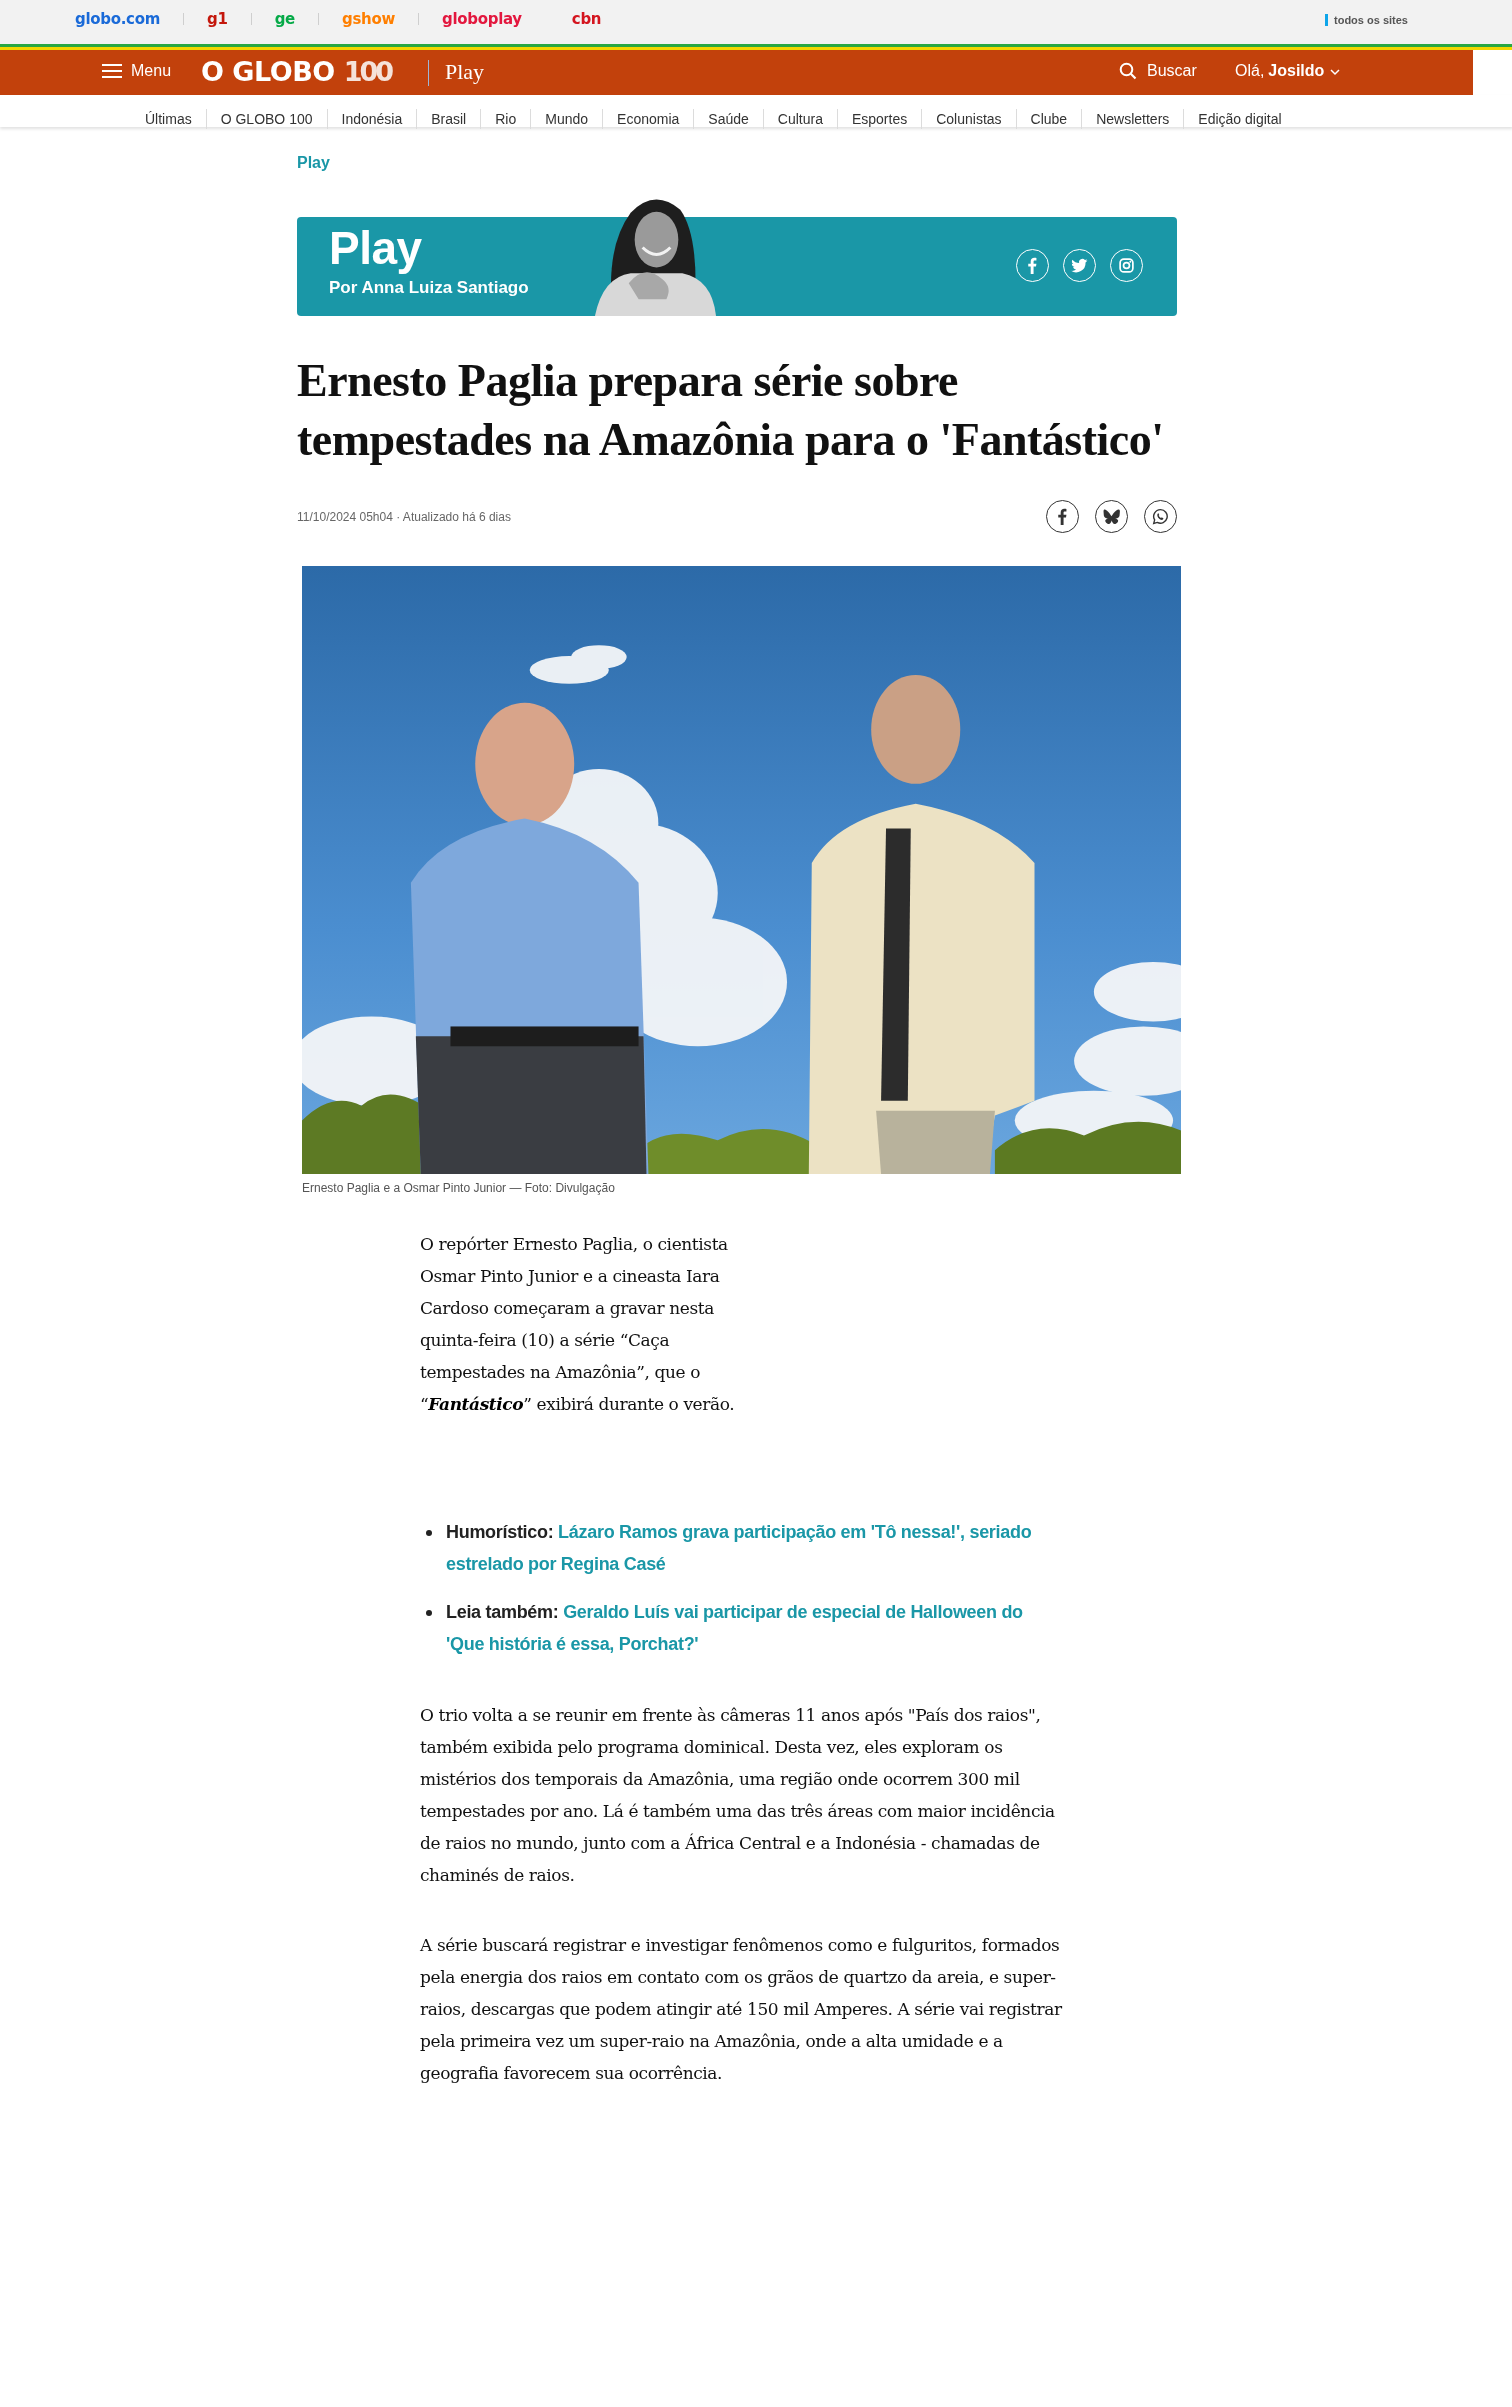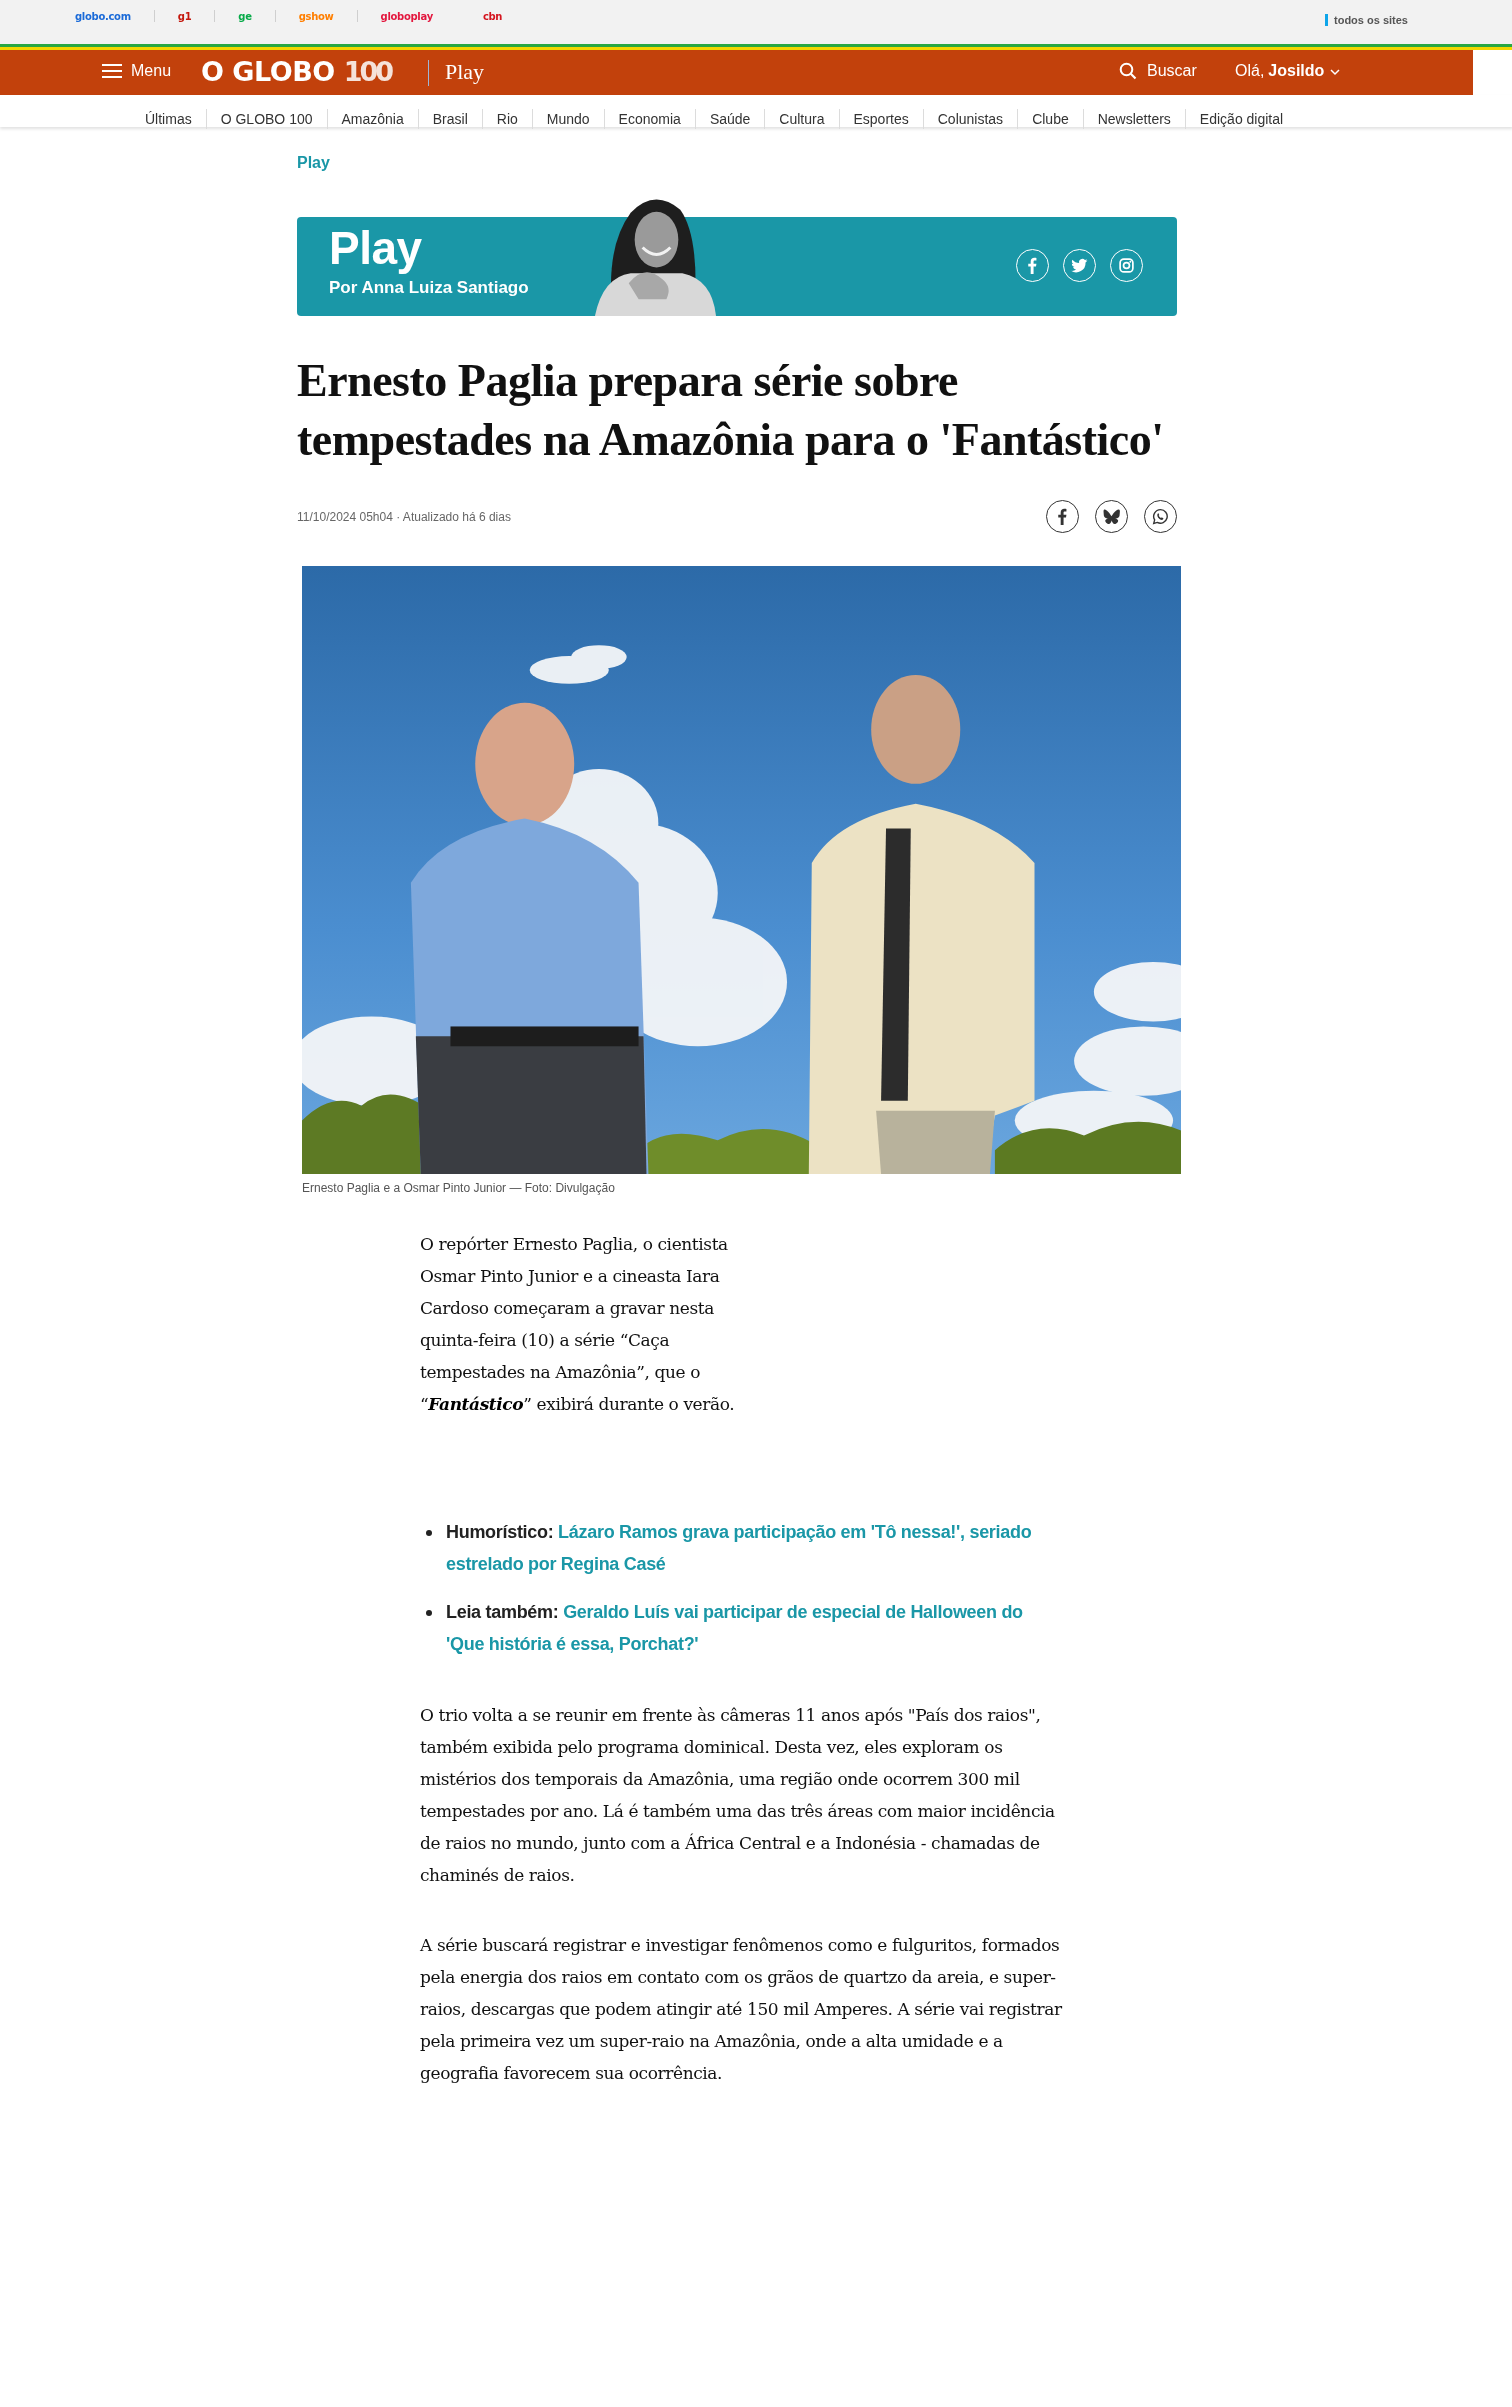--- a/index.html
+++ b/index.html
@@ -1,21 +1,21 @@
 <!DOCTYPE html>
 <html><head>
 <meta charset="utf-8">
 <style>
   * { box-sizing: border-box; margin: 0; padding: 0; }
   html, body { width: 1513px; height: 2408px; background: #ffffff; overflow: hidden; }
   body { font-family: "Liberation Sans", sans-serif; color: #111; position: relative; }
 
   
   .sites-bar { position: absolute; left: 0; top: 0; width: 1513px; height: 44px; background: #f2f2f2; }
-  .sites-list { position: absolute; left: 75px; top: 10px; display: flex; align-items: center; font-family: "DejaVu Sans", sans-serif; font-weight: bold; font-size: 10px; letter-spacing: -0.3px; gap: 16px; }
+  .sites-list { position: absolute; left: 75px; top: 10px; display: flex; align-items: center; font-family: "DejaVu Sans", sans-serif; font-weight: bold; font-size: 15px; letter-spacing: -0.3px; gap: 16px; }
   .sites-list .site { text-decoration: none; }
   .sites-list .sep { width: 1px; height: 12px; background: #cfcfcf; margin: 0 7px; display: inline-block; }
   .all-sites { position: absolute; left: 1325px; top: 14px; font-size: 11px; color: #555; font-weight: bold; padding-left: 6px; border-left: 3px solid #0ea5e9; line-height: 12px; }
 
   .stripe-green { position: absolute; left: 0; top: 44px; width: 1513px; height: 3px; background: #28a744; }
   .stripe-yellow { position: absolute; left: 0; top: 47px; width: 1513px; height: 3px; background: #f2d600; }
 
   
   .main-header { position: absolute; left: 0; top: 50px; width: 1473px; height: 46px; background: #c2410c; color: #fff; }
   .menu-btn { position: absolute; left: 102px; top: 12px; display: flex; align-items: center; cursor: pointer; }
@@ -123,21 +123,21 @@
     <svg class="chev-icon" viewBox="0 0 12 12">
         <polyline points="2,4 6,8 10,4" fill="none" stroke="#fff" stroke-width="1.5"></polyline>
       </svg>
   </div>
 </div>
 
 <div class="nav-bar">
   <div class="nav-list">
     <a class="nav-item">Últimas</a>
     <a class="nav-item">O GLOBO 100</a>
-    <a class="nav-item">Amazônia</a>
+    <a class="nav-item">Indonésia</a>
     <a class="nav-item">Brasil</a>
     <a class="nav-item">Rio</a>
     <a class="nav-item">Mundo</a>
     <a class="nav-item">Economia</a>
     <a class="nav-item">Saúde</a>
     <a class="nav-item">Cultura</a>
     <a class="nav-item">Esportes</a>
     <a class="nav-item">Colunistas</a>
     <a class="nav-item">Clube</a>
     <a class="nav-item">Newsletters</a>

